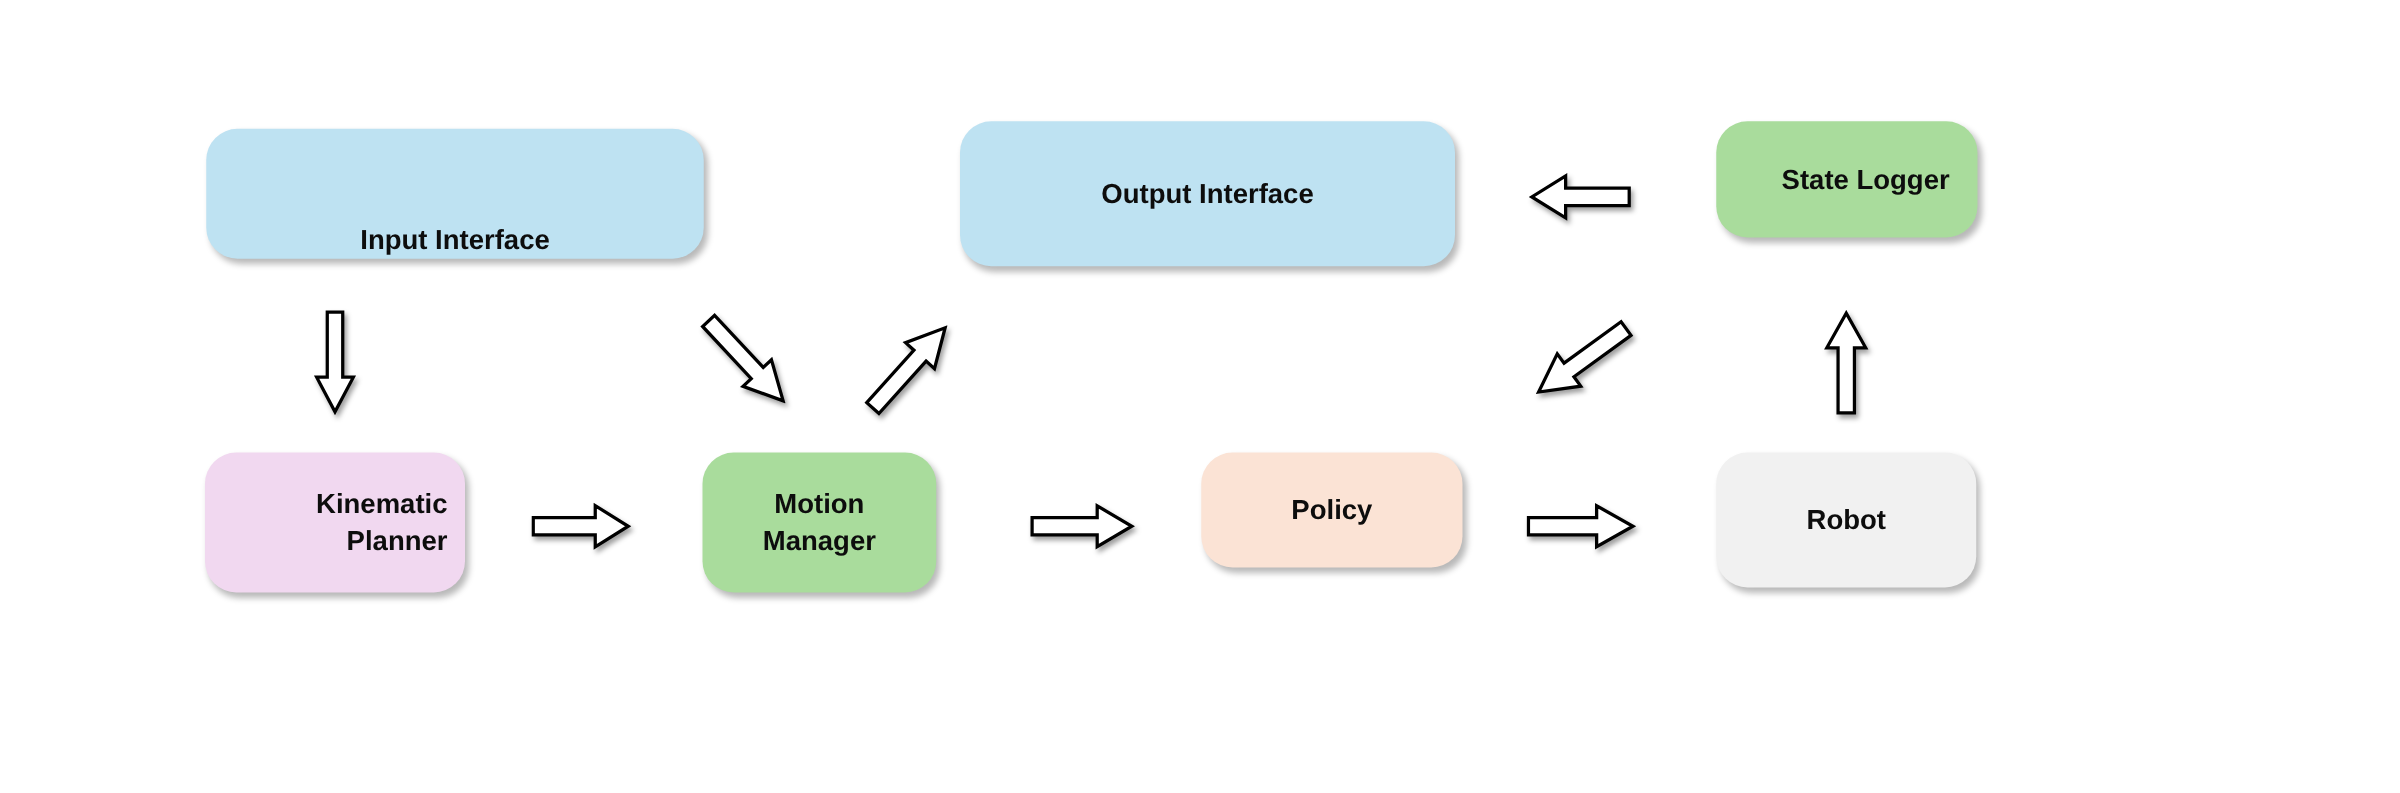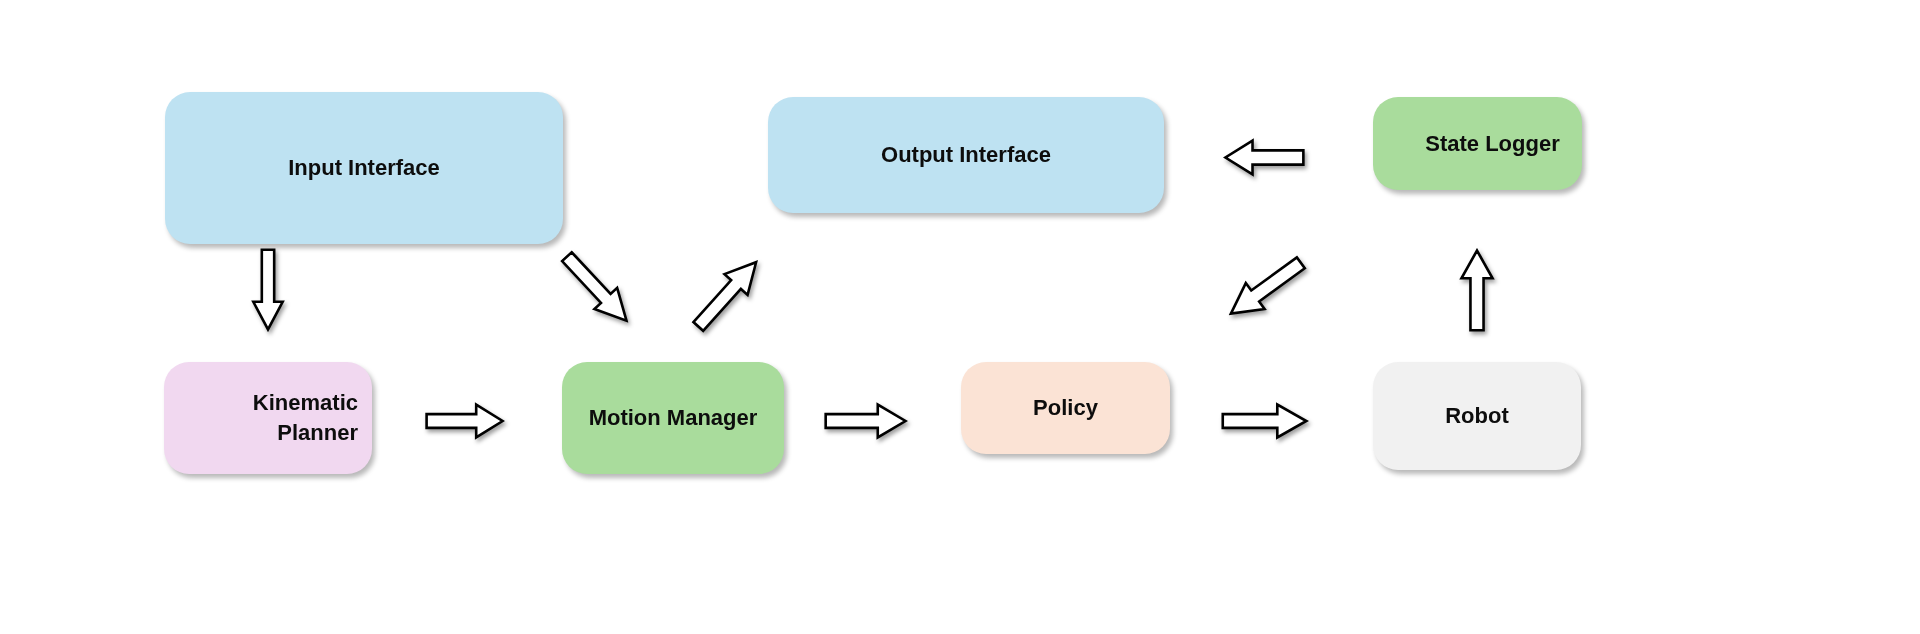--- a/index.html
+++ b/index.html
@@ -20,25 +20,25 @@
     border-radius: 25px;
     box-sizing: border-box;
     padding: 0 14px;
     font-weight: 700;
     font-size: 22px;
     line-height: 30px;
     color: #0d0d0d;
     box-shadow: 3px 4px 5px rgba(0,0,0,0.28);
   }
   
-  .n-input     { left: 165px;  top: 92px;  width: 398px; height: 152px; }
+  .n-input     { left: 165px;  top: 103px;  width: 398px; height: 104px; align-items: flex-end; }
   .n-output    { left: 768px;  top: 97px;  width: 396px; height: 116px; }
   .n-logger    { left: 1373px; top: 97px;  width: 209px; height: 93px; padding-left: 44px; }
   .n-kinematic { left: 164px;  top: 362px; width: 208px; height: 112px; text-align: right; }
-  .n-motion    { left: 562px;  top: 362px; width: 222px; height: 112px; }
+  .n-motion    { left: 562px;  top: 362px; width: 187px; height: 112px; }
   .n-policy    { left: 961px;  top: 362px; width: 209px; height: 92px; }
   .n-robot     { left: 1373px; top: 362px; width: 208px; height: 108px; }
 
   .arrow {
     position: absolute;
     filter: drop-shadow(2px 3px 2px rgba(0,0,0,0.38));
   }
   .arrow svg {
     display: block;
     width: 100%;

